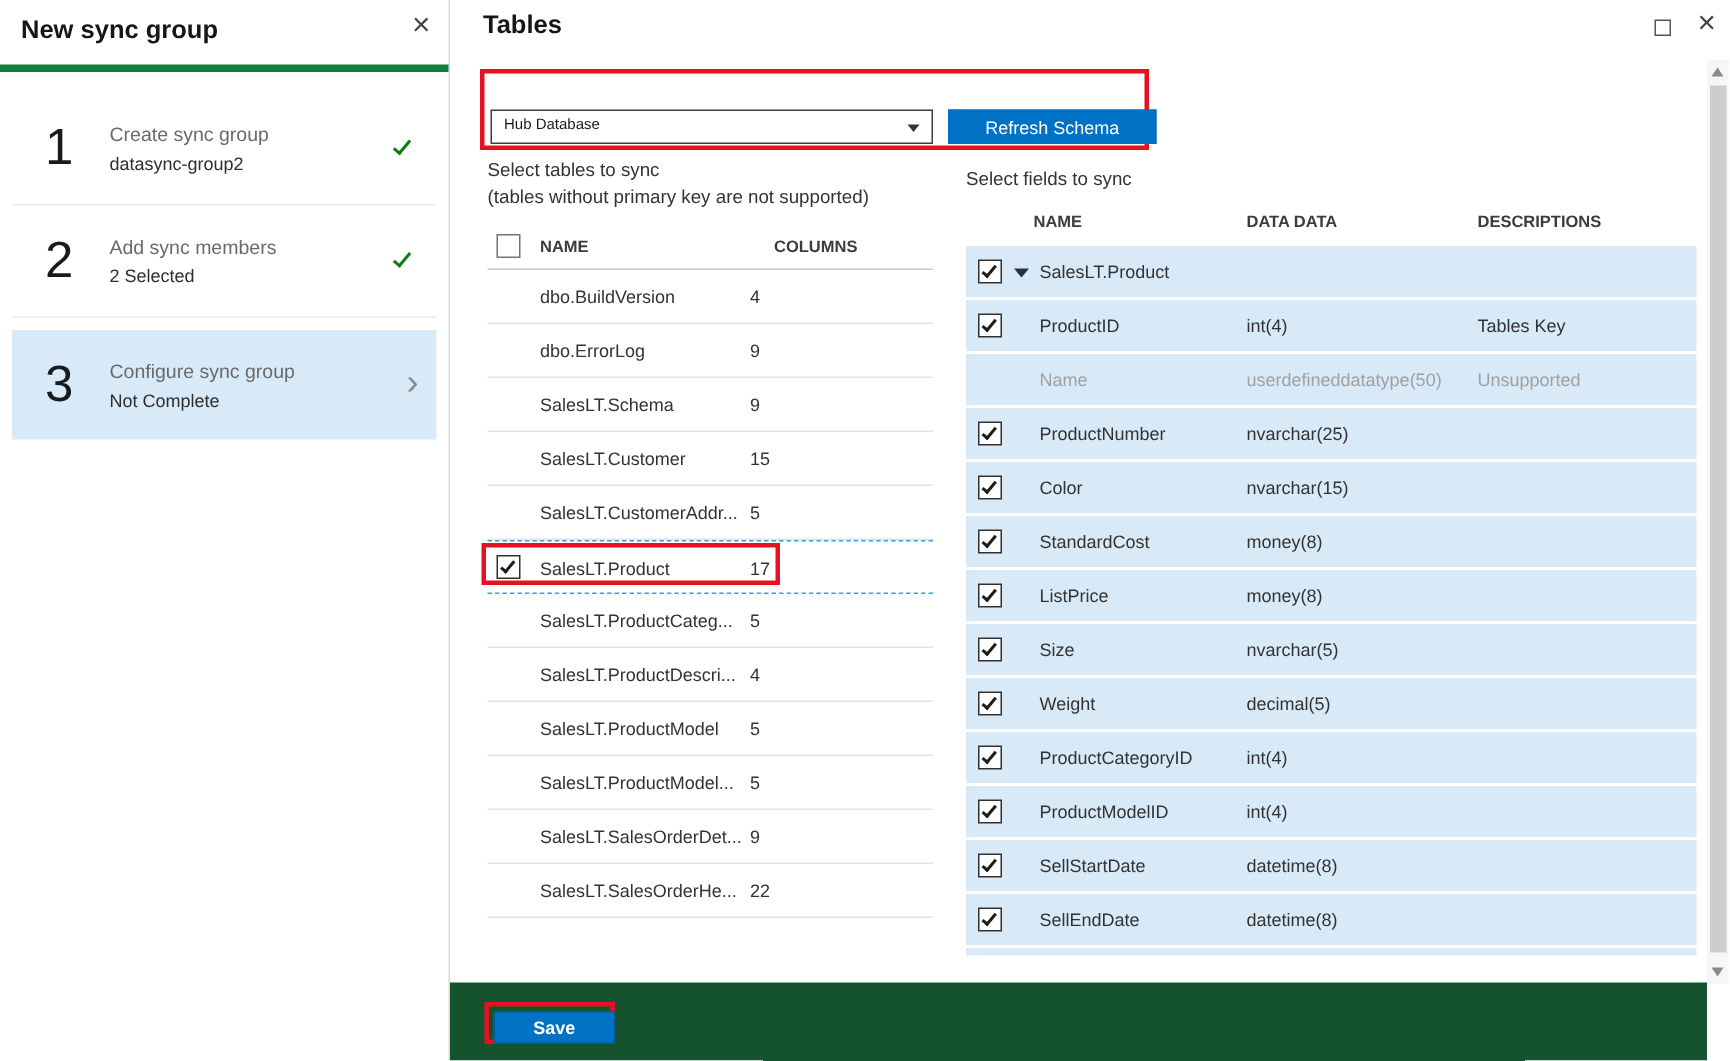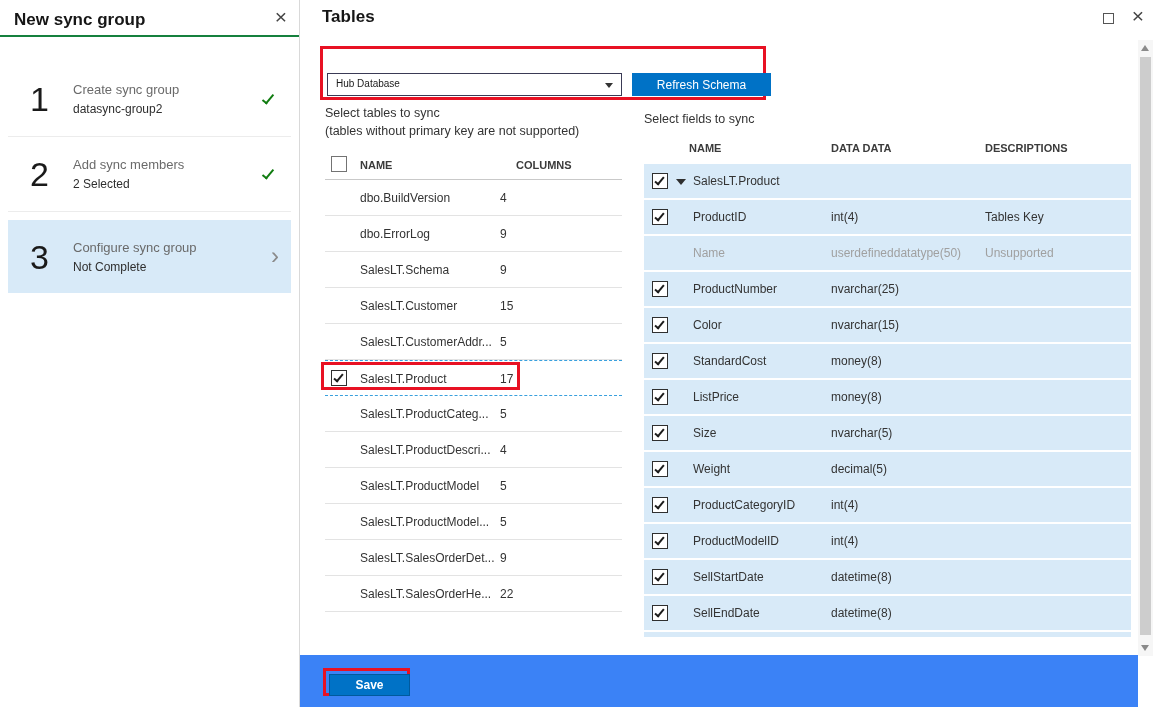--- a/index.html
+++ b/index.html
@@ -1,21 +1,21 @@
 <!DOCTYPE html>
 <html><head>
 <meta charset="utf-8">
 <style>
   * { margin:0; padding:0; box-sizing:border-box; }
   body { font-family:"Liberation Sans","DejaVu Sans",sans-serif; background:#fff; }
   .screen { position:relative; width:1153px; height:707px; background:#fff; overflow:hidden; color:#333; }
 
   
   .left-blade { position:absolute; left:0; top:0; width:300px; height:707px; background:#fff; border-right:1px solid #d9d9d9; }
-  .blade-header { position:relative; height:37px; border-bottom:2px solid #15803d; }
+  .blade-header { position:relative; height:48px; border-bottom:5px solid #15803d; }
   .blade-title { position:absolute; left:14px; top:10px; font-size:17px; font-weight:700; color:#161616; }
   .close-x { position:absolute; right:12px; top:6px; font-size:21px; line-height:1; color:#444; cursor:pointer; }
 
   .steps { position:absolute; left:0; top:62px; right:0; }
   .step { position:relative; height:75px; margin:0 8px; cursor:pointer; }
   .step.sep { border-bottom:1px solid #ececec; }
   .step.active { background:#d8eaf8; margin-top:8px; height:73px; border-bottom:none; }
   .step-num { position:absolute; left:22px; top:50%; transform:translateY(-50%); font-size:34px; font-weight:300; color:#1a1a1a; }
   .step-text { position:absolute; left:65px; top:50%; transform:translateY(-50%); }
   .step-title { font-size:13px; color:#6a6a6a; white-space:nowrap; }
@@ -69,21 +69,21 @@
   .frow { position:relative; height:34px; margin-bottom:2px; background:#d8eaf8; cursor:pointer; }
   .frow .cb { position:absolute; left:8px; top:9px; }
   .tri-down { position:absolute; left:32px; top:15px; width:0; height:0; border-left:5px solid transparent; border-right:5px solid transparent; border-top:6px solid #2f2f2f; }
   .fname { position:absolute; left:49px; top:10px; font-size:12px; color:#333; white-space:nowrap; }
   .fdt { position:absolute; left:187px; top:10px; font-size:12px; color:#333; white-space:nowrap; }
   .fdesc { position:absolute; left:341px; top:10px; font-size:12px; color:#333; white-space:nowrap; }
   .frow.disabled .fname, .frow.disabled .fdt, .frow.disabled .fdesc { color:#a0a0a0; }
   .frow-sliver { height:5px; background:#d8eaf8; }
 
   
-  .save-area { position:absolute; left:0; bottom:0; width:838px; height:52px; background:#3b82f6; }
+  .save-area { position:absolute; left:0; bottom:0; width:838px; height:52px; background:#14532d; }
   .save-annot { position:absolute; left:23px; top:13px; width:87px; height:28px; border:3px solid #e81123; }
   .save-btn { position:absolute; left:3px; top:3px; width:81px; height:22px; background:#0072c6; border:1px solid #005a9e; color:#fff; font-size:12px; font-weight:700; font-family:inherit; cursor:pointer; }
 
   
   .scrollbar { position:absolute; right:0; top:40px; width:15px; height:616px; background:#f6f6f6; }
   .sb-up, .sb-down { position:absolute; left:3px; width:0; height:0; border-left:4px solid transparent; border-right:4px solid transparent; cursor:pointer; }
   .sb-up { top:5px; border-bottom:6px solid #8a8a8a; }
   .sb-down { bottom:5px; border-top:6px solid #8a8a8a; }
   .sb-thumb { position:absolute; left:2px; top:17px; width:11px; height:578px; background:#cdcdcd; cursor:pointer; }
 </style>

